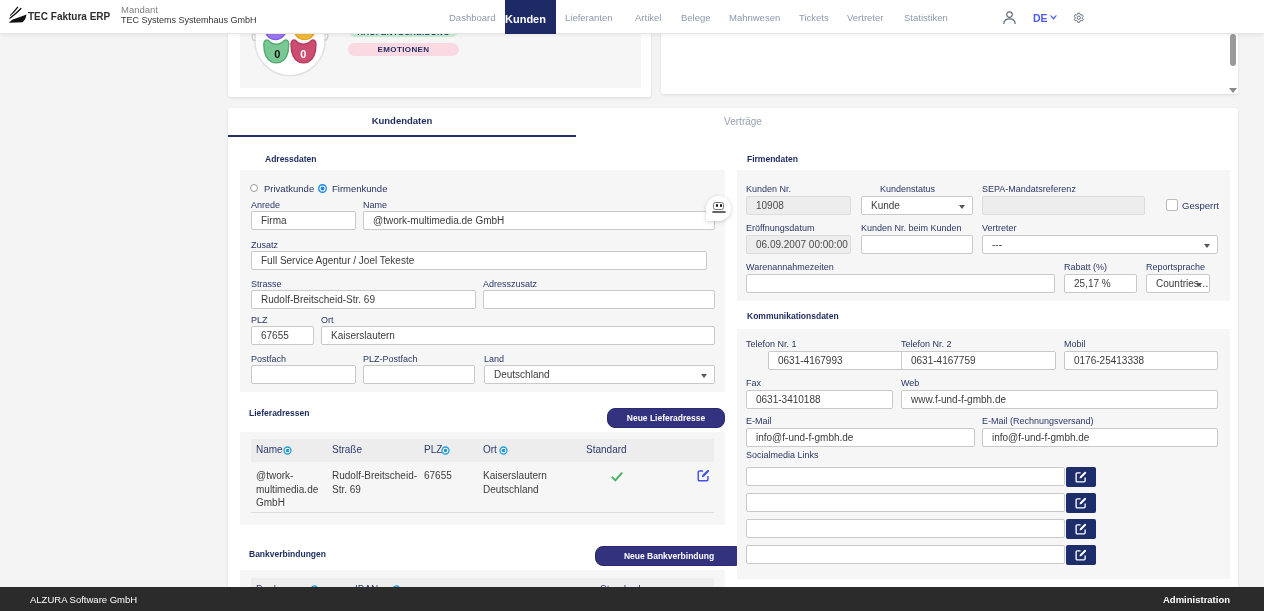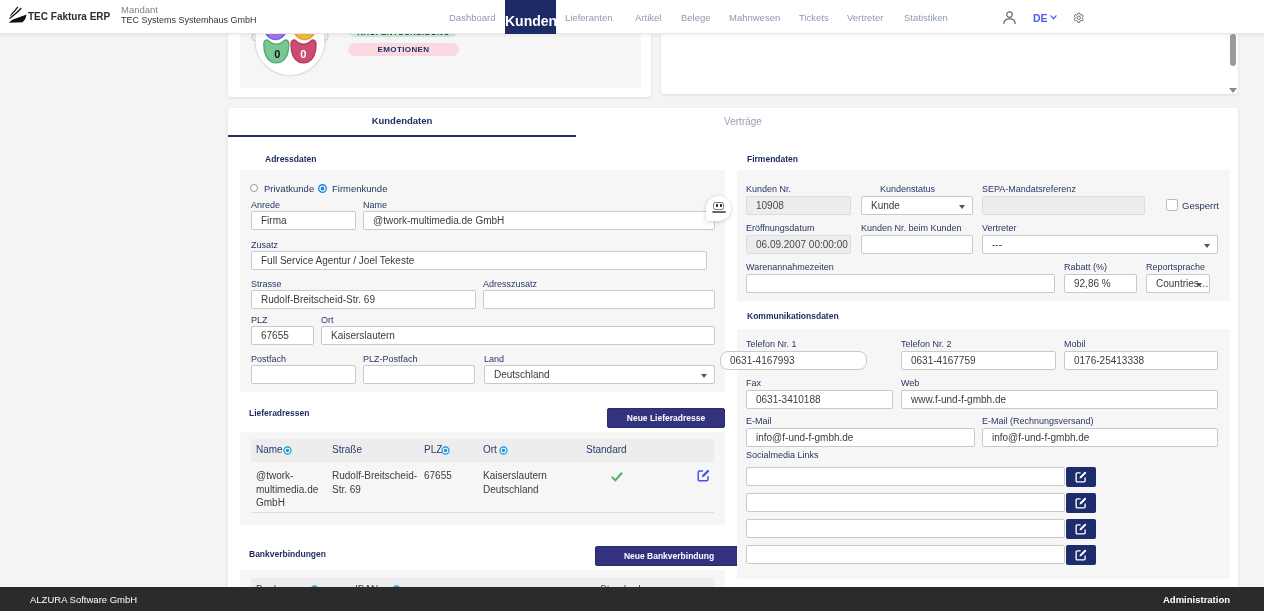--- a/index.html
+++ b/index.html
@@ -6,21 +6,21 @@
 html,body { width:1264px; height:611px; }
 body { position:relative; background:#f4f4f4; font-family:"Liberation Sans",sans-serif; overflow:hidden; }
 .abs { position:absolute; }
 .card { position:absolute; background:#fff; border-radius:3px; box-shadow:0 1px 3px rgba(0,0,0,0.10); }
 .fieldset { position:absolute; background:#f6f6f6; }
 .label { position:absolute; font-size:9px; color:#2a3666; white-space:nowrap; }
 .inp { position:absolute; background:#fff; border:1px solid #c9c9c9; border-radius:2px; font-size:10px; color:#3b3b3b; line-height:17px; padding:0 0 0 9px; white-space:nowrap; overflow:hidden; height:19px; }
 .inp.dis { background:#ededed; border-color:#dcdcdc; color:#4a4a4a; }
 .sel .arr { position:absolute; right:7px; top:8px; width:0; height:0; border-left:3px solid transparent; border-right:3px solid transparent; border-top:4px solid #555; }
 .sechead { position:absolute; font-size:8.5px; font-weight:bold; color:#1c2a5e; white-space:nowrap; }
-.btn { position:absolute; background:#32327f; border:1px solid #2a2a6e; color:#fff; font-size:8.5px; font-weight:bold; text-align:center; border-radius:2px; white-space:nowrap; }
+.btn { position:absolute; background:#32327f; border:1px solid #2a2a6e; color:#fff; font-size:8.5px; font-weight:bold; text-align:center; border-radius:8px; white-space:nowrap; }
 .navlink { position:absolute; font-size:9.5px; color:#8d99ad; top:12px; white-space:nowrap; }
 .sorti { position:absolute; } .sorti svg { display:block; }
 .sbtn { width:30px; height:20px; background:#1d2c6b; border-radius:2px; text-align:center; }
 .sbtn svg { margin-top:3.5px; }
 </style>
 </head>
 <body>
 
 <div class="card" style="left:228px; top:6px; width:423px; height:91px;"></div>
 <div class="fieldset" style="left:240px; top:18px; width:401px; height:70px; background:#f6f6f6;"></div>
@@ -175,28 +175,28 @@
 <div class="label" style="left:746px; top:223px;">Eröffnungsdatum</div>
 <div class="inp dis" style="left:746px; top:235px; width:105px;">06.09.2007 00:00:00</div>
 <div class="label" style="left:861px; top:223px;">Kunden Nr. beim Kunden</div>
 <div class="inp" style="left:861px; top:235px; width:112px;"></div>
 <div class="label" style="left:982px; top:223px;">Vertreter</div>
 <div class="inp sel" style="left:982px; top:235px; width:236px;">---<span class="arr"></span></div>
 
 <div class="label" style="left:746px; top:262px;">Warenannahmezeiten</div>
 <div class="inp" style="left:746px; top:274px; width:309px;"></div>
 <div class="label" style="left:1064px; top:262px;">Rabatt (%)</div>
-<div class="inp" style="left:1064px; top:274px; width:73px;">92,86 %</div>
+<div class="inp" style="left:1064px; top:274px; width:73px;">25,17 %</div>
 <div class="label" style="left:1146px; top:262px;">Reportsprache</div>
 <div class="inp sel" style="left:1146px; top:274px; width:64px;">Countries…<span class="arr"></span></div>
 
 <div class="sechead" style="left:747px; top:311px;">Kommunikationsdaten</div>
 <div class="fieldset" style="left:737px; top:329px; width:493px; height:250px;"></div>
 <div class="label" style="left:746px; top:339px;">Telefon Nr. 1</div>
-<div class="inp" style="left:720px; top:351px; width:147px;border-radius:8px;">0631-4167993</div>
+<div class="inp" style="left:768px; top:351px; width:147px;">0631-4167993</div>
 <div class="label" style="left:901px; top:339px;">Telefon Nr. 2</div>
 <div class="inp" style="left:901px; top:351px; width:155px;">0631-4167759</div>
 <div class="label" style="left:1064px; top:339px;">Mobil</div>
 <div class="inp" style="left:1064px; top:351px; width:154px;">0176-25413338</div>
 
 <div class="label" style="left:746px; top:378px;">Fax</div>
 <div class="inp" style="left:746px; top:390px; width:147px;">0631-3410188</div>
 <div class="label" style="left:901px; top:378px;">Web</div>
 <div class="inp" style="left:901px; top:390px; width:317px;">www.f-und-f-gmbh.de</div>
 
@@ -232,21 +232,21 @@
       <path d="M0.8 16.8 L14.6 16.3 Q18.2 12.8 18.6 8.6 L4.2 13.8 Z" fill="#111"></path>
       <path d="M1.5 13.2 C6 10.1 10 6.6 13.8 2.6 L12.7 1.8 C9 5.6 5 9.1 1.5 11.8 Z" fill="#111"></path>
       <path d="M2.2 10.2 C5.5 7.4 8 4.4 10.4 1.2 L9.4 0.6 C7 3.8 4.6 6.7 2.2 9.0 Z" fill="#111"></path>
     </svg>
   <div class="abs" style="left:28px; top:11px; font-size:10px; font-weight:bold; color:#2e2e2e;">TEC Faktura ERP</div>
   <div class="abs" style="left:121px; top:4px; font-size:9.5px; color:#838383;">Mandant</div>
   <div class="abs" style="left:121px; top:15px; font-size:9px; color:#333;">TEC Systems Systemhaus GmbH</div>
 
   <div class="navlink" style="left:449px;">Dashboard</div>
   <div class="abs" style="left:505px; top:0; width:51px; height:34px; background:#1d2a66;"></div>
-  <div class="abs" style="left:505px; top:12.5px; width:38px; text-align:center; font-size:14px; font-weight:bold; color:#fff;">Kunden</div>
+  <div class="abs" style="left:505px; top:12.5px; width:38px; text-align:center; font-size:11px; font-weight:bold; color:#fff;">Kunden</div>
   <div class="navlink" style="left:565px;">Lieferanten</div>
   <div class="navlink" style="left:635px;">Artikel</div>
   <div class="navlink" style="left:681px;">Belege</div>
   <div class="navlink" style="left:729px;">Mahnwesen</div>
   <div class="navlink" style="left:799px;">Tickets</div>
   <div class="navlink" style="left:847px;">Vertreter</div>
   <div class="navlink" style="left:904px;">Statistiken</div>
 
   <svg class="abs" style="left:1003px; top:11px;" width="13" height="13" viewBox="0 0 13 13">
       <circle cx="6.5" cy="3.6" r="2.8" fill="none" stroke="#5f6b7a" stroke-width="1.2"></circle>

